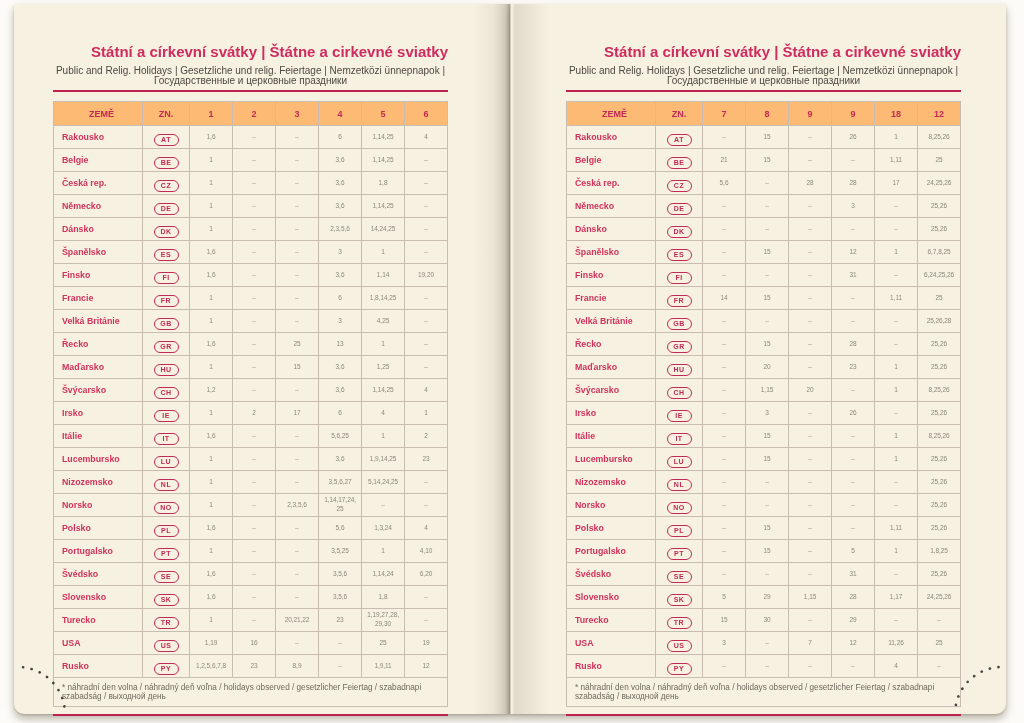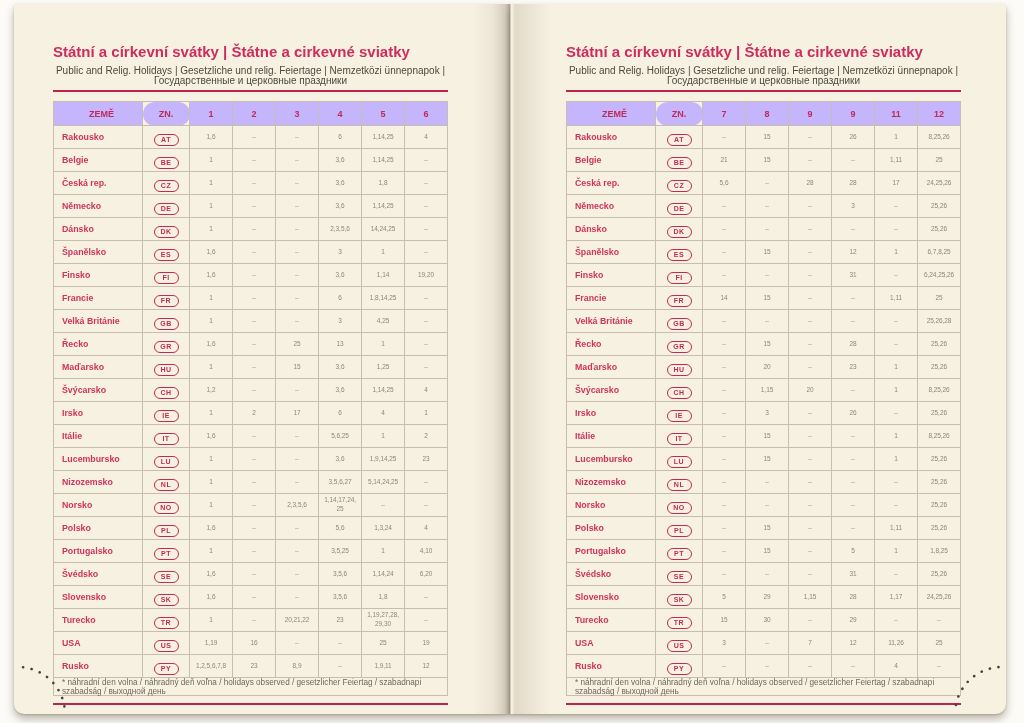--- a/index.html
+++ b/index.html
@@ -27,55 +27,55 @@
   }
   .page-right::before{
     content:"";position:absolute;top:0;left:0;bottom:0;width:40px;pointer-events:none;
     background:linear-gradient(to right, rgba(58,47,34,.32) 0%, rgba(255,255,248,.30) 4%, rgba(115,96,70,.16) 12%, rgba(115,96,70,0) 100%);
   }
   .content{position:relative;width:395px;margin-top:40px;}
   .page-left  .content{margin-left:39px;}
   .page-right .content{margin-left:56px;}
 
   .title{
-    margin:0;text-align:left;font-size:15px;font-weight:bold;color:#ce2c5e;line-height:15px;
+    margin:0;text-align:right;font-size:15px;font-weight:bold;color:#ce2c5e;line-height:15px;
   }
   .subtitle{
     margin-top:7px;text-align:center;font-size:10px;color:#4e483f;line-height:10px;
   }
   .rule{height:2px;background:#bc2351;margin-top:4px;}
   .rule.bottom{margin-top:7px;}
 
   table.holidays{
     border-collapse:collapse;width:395px;margin-top:9px;table-layout:fixed;
   }
   table.holidays th, table.holidays td{border:1px solid #c8bdb0;}
   table.holidays thead th{
-    height:21px;background:#c4b5fd;color:#c22a56;font-size:9px;font-weight:bold;text-align:center;
+    height:21px;background:#fdba74;color:#c22a56;font-size:9px;font-weight:bold;text-align:center;
   }
   th.col-country{width:79px;text-align:left;padding-left:8px;}
-  th.col-code{width:44px;border-radius:12px;}
+  th.col-code{width:44px;}
   tbody td{height:20px;vertical-align:middle;}
   td.c-country{
     text-align:left;padding-left:8px;color:#d0345c;font-weight:bold;font-size:8.8px;white-space:nowrap;
   }
   td.c-code{text-align:center;}
   .pill{
     display:inline-block;min-width:15px;padding:1px 4px;border:1px solid #c22a56;border-radius:8px;
     color:#c22a56;font-size:7px;font-weight:bold;letter-spacing:.5px;line-height:8px;
   }
   td.c-val{
     text-align:center;font-size:6.5px;color:#8d877c;padding:1px 2px;line-height:1.35;
     word-spacing:-1.6px;letter-spacing:-.1px;
   }
   td.c-val.dash{color:#a8a195;font-size:7px;letter-spacing:0;}
 
   .footnote-box{
     width:395px;box-sizing:border-box;border:1px solid #c8bdb0;margin-top:-1px;
-    height:19px;display:flex;align-items:center;padding-left:8px;
+    height:30px;display:flex;align-items:center;padding-left:8px;
     font-size:8.2px;color:#6f685c;
   }
   .arc{position:absolute;width:64px;height:64px;pointer-events:none;}
   .arc-left{left:2px;bottom:2px;}
   .arc-right{right:2px;bottom:2px;}
 </style>
 </head>
 <body>
 
 <div class="book">
@@ -356,21 +356,21 @@
       <div class="rule"></div>
       <table class="holidays">
         <thead>
           <tr>
             <th class="col-country">ZEMĚ</th>
             <th class="col-code">ZN.</th>
             <th>7</th>
             <th>8</th>
             <th>9</th>
             <th>9</th>
-            <th>11</th>
+            <th>18</th>
             <th>12</th>
           </tr>
         </thead>
         <tbody>
             <tr>
               <td class="c-country">Rakousko</td>
               <td class="c-code"><span class="pill">AT</span></td>
               <td class="c-val dash">–</td>
               <td class="c-val">15</td>
               <td class="c-val dash">–</td>

